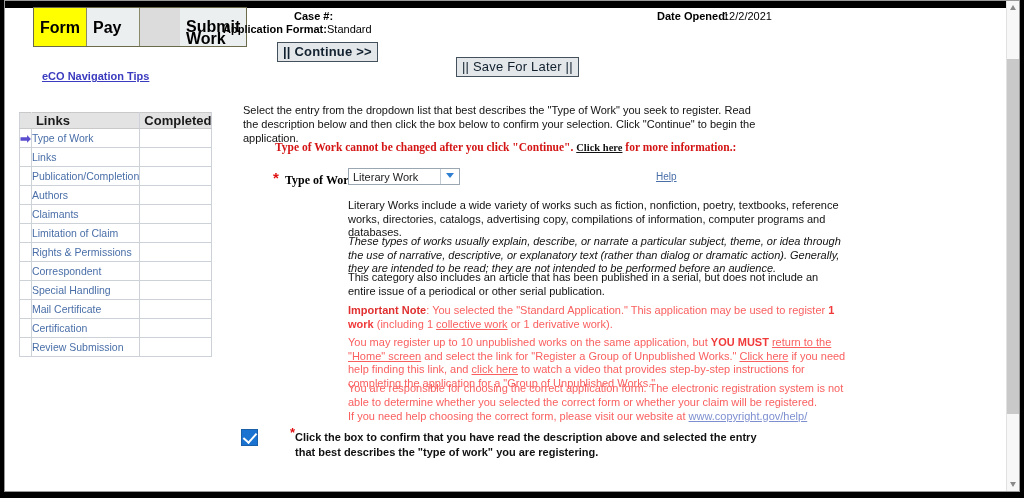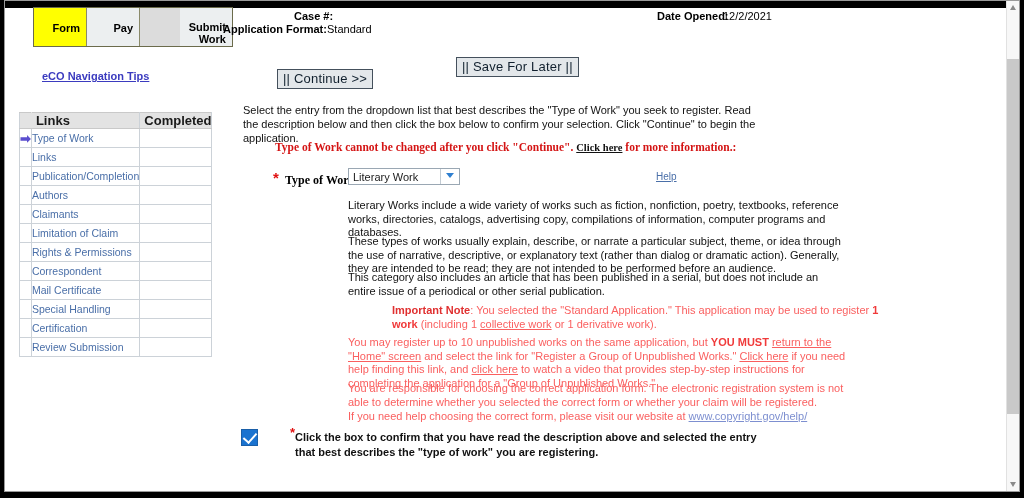--- a/index.html
+++ b/index.html
@@ -53,24 +53,24 @@
   #tabs {
     position: absolute;
     left: 22px;
     top: 2px;
     display: flex;
     border: 1px solid #6b6b4b;
     background: #dcdcdc;
   }
   .tab {
     font-family: "Liberation Sans", sans-serif;
-    font-size: 11px;
+    font-size: 16px;
     font-weight: bold;
     color: #000;
-    text-align: right;
+    text-align: left;
     padding: 2px 6px 3px 6px;
     border-right: 1px solid #8a8a6a;
     line-height: 12px;
     white-space: pre-line;
     cursor: pointer;
     min-width: 40px;
   }
   .tab:last-child { border-right: none; }
   .tab.active { background: #ffff00; }
   .tab.inactive { background: #eceff0; }
@@ -182,21 +182,21 @@
     background: #e3e7ea;
     border: 1px solid #44505c;
     font-family: "Liberation Sans", sans-serif;
     font-size: 13px;
     color: #11202e;
     padding: 1px 5px 2px 5px;
     cursor: pointer;
     white-space: nowrap;
     letter-spacing: 0.2px;
   }
-  #btn-continue { left: 86px; top: 68px; }
+  #btn-continue { left: 86px; top: 41px; font-weight: bold; }
   #btn-save     { left: 265px; top: 56px; }
 
   
   .instr {
     position: absolute;
     font-family: "Liberation Sans", sans-serif;
     font-size: 11px;
     color: #111;
     line-height: 14px;
   }
@@ -268,34 +268,34 @@
   .desc-p {
     position: absolute;
     left: 157px;
     width: 493px;
     font-family: "Liberation Sans", sans-serif;
     font-size: 11px;
     color: #111;
     line-height: 13.5px;
   }
   #desc-1 { top: 198px; }
-  #desc-2 { top: 234px; }
+  #desc-2 { top: 234px; font-style: italic; }
   #desc-3 { top: 270px; }
 
   
   .red-p {
     position: absolute;
     left: 157px;
     width: 502px;
     font-family: "Liberation Sans", sans-serif;
     font-size: 11px;
     color: #fa5f5f;
     line-height: 13.5px;
   }
-  #red-1 { top: 303px; margin-left: 44px; }
+  #red-1 { top: 303px; }
   #red-2 { top: 335px; }
   #red-3 { top: 381px; }
   #red-4 { top: 409px; }
   .red-p b { color: #f03a3a; }
   .red-p .ul { text-decoration: underline; cursor: pointer; }
   #red-1 b.impnote { color: #e03030; }
   .red-p a.weblink { color: #7d8fd0; text-decoration: underline; cursor: pointer; }
 
   
   #confirm-box {
@@ -431,26 +431,26 @@
             <td class="cell-link"><span>Rights &amp; Permissions</span></td>
             <td class="cell-done"></td>
           </tr>
           <tr>
             <td class="cell-arrow"></td>
             <td class="cell-link"><span>Correspondent</span></td>
             <td class="cell-done"></td>
           </tr>
           <tr>
             <td class="cell-arrow"></td>
+            <td class="cell-link"><span>Special Handling</span></td>
+            <td class="cell-done"></td>
+          </tr>
+          <tr>
+            <td class="cell-arrow"></td>
             <td class="cell-link"><span>Mail Certificate</span></td>
-            <td class="cell-done"></td>
-          </tr>
-          <tr>
-            <td class="cell-arrow"></td>
-            <td class="cell-link"><span>Special Handling</span></td>
             <td class="cell-done"></td>
           </tr>
           <tr>
             <td class="cell-arrow"></td>
             <td class="cell-link"><span>Certification</span></td>
             <td class="cell-done"></td>
           </tr>
           <tr>
             <td class="cell-arrow"></td>
             <td class="cell-link"><span>Review Submission</span></td>

